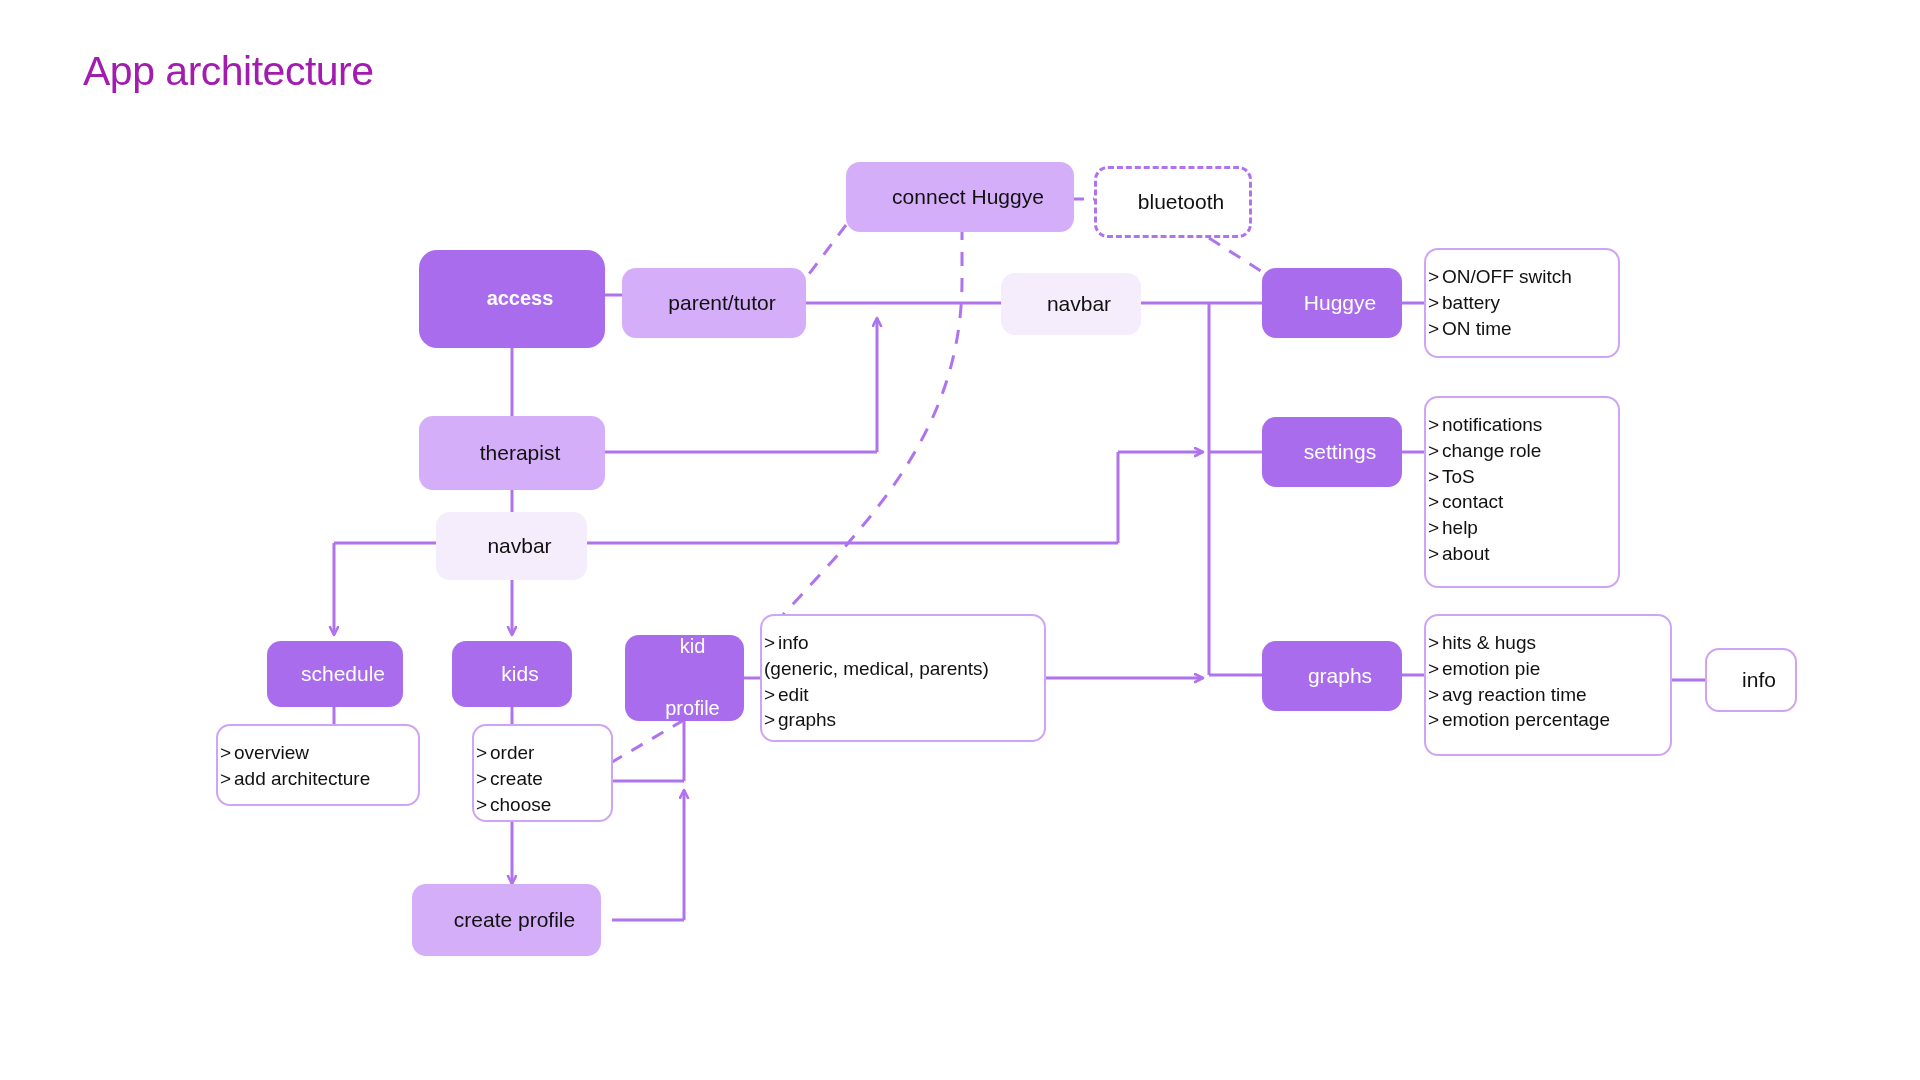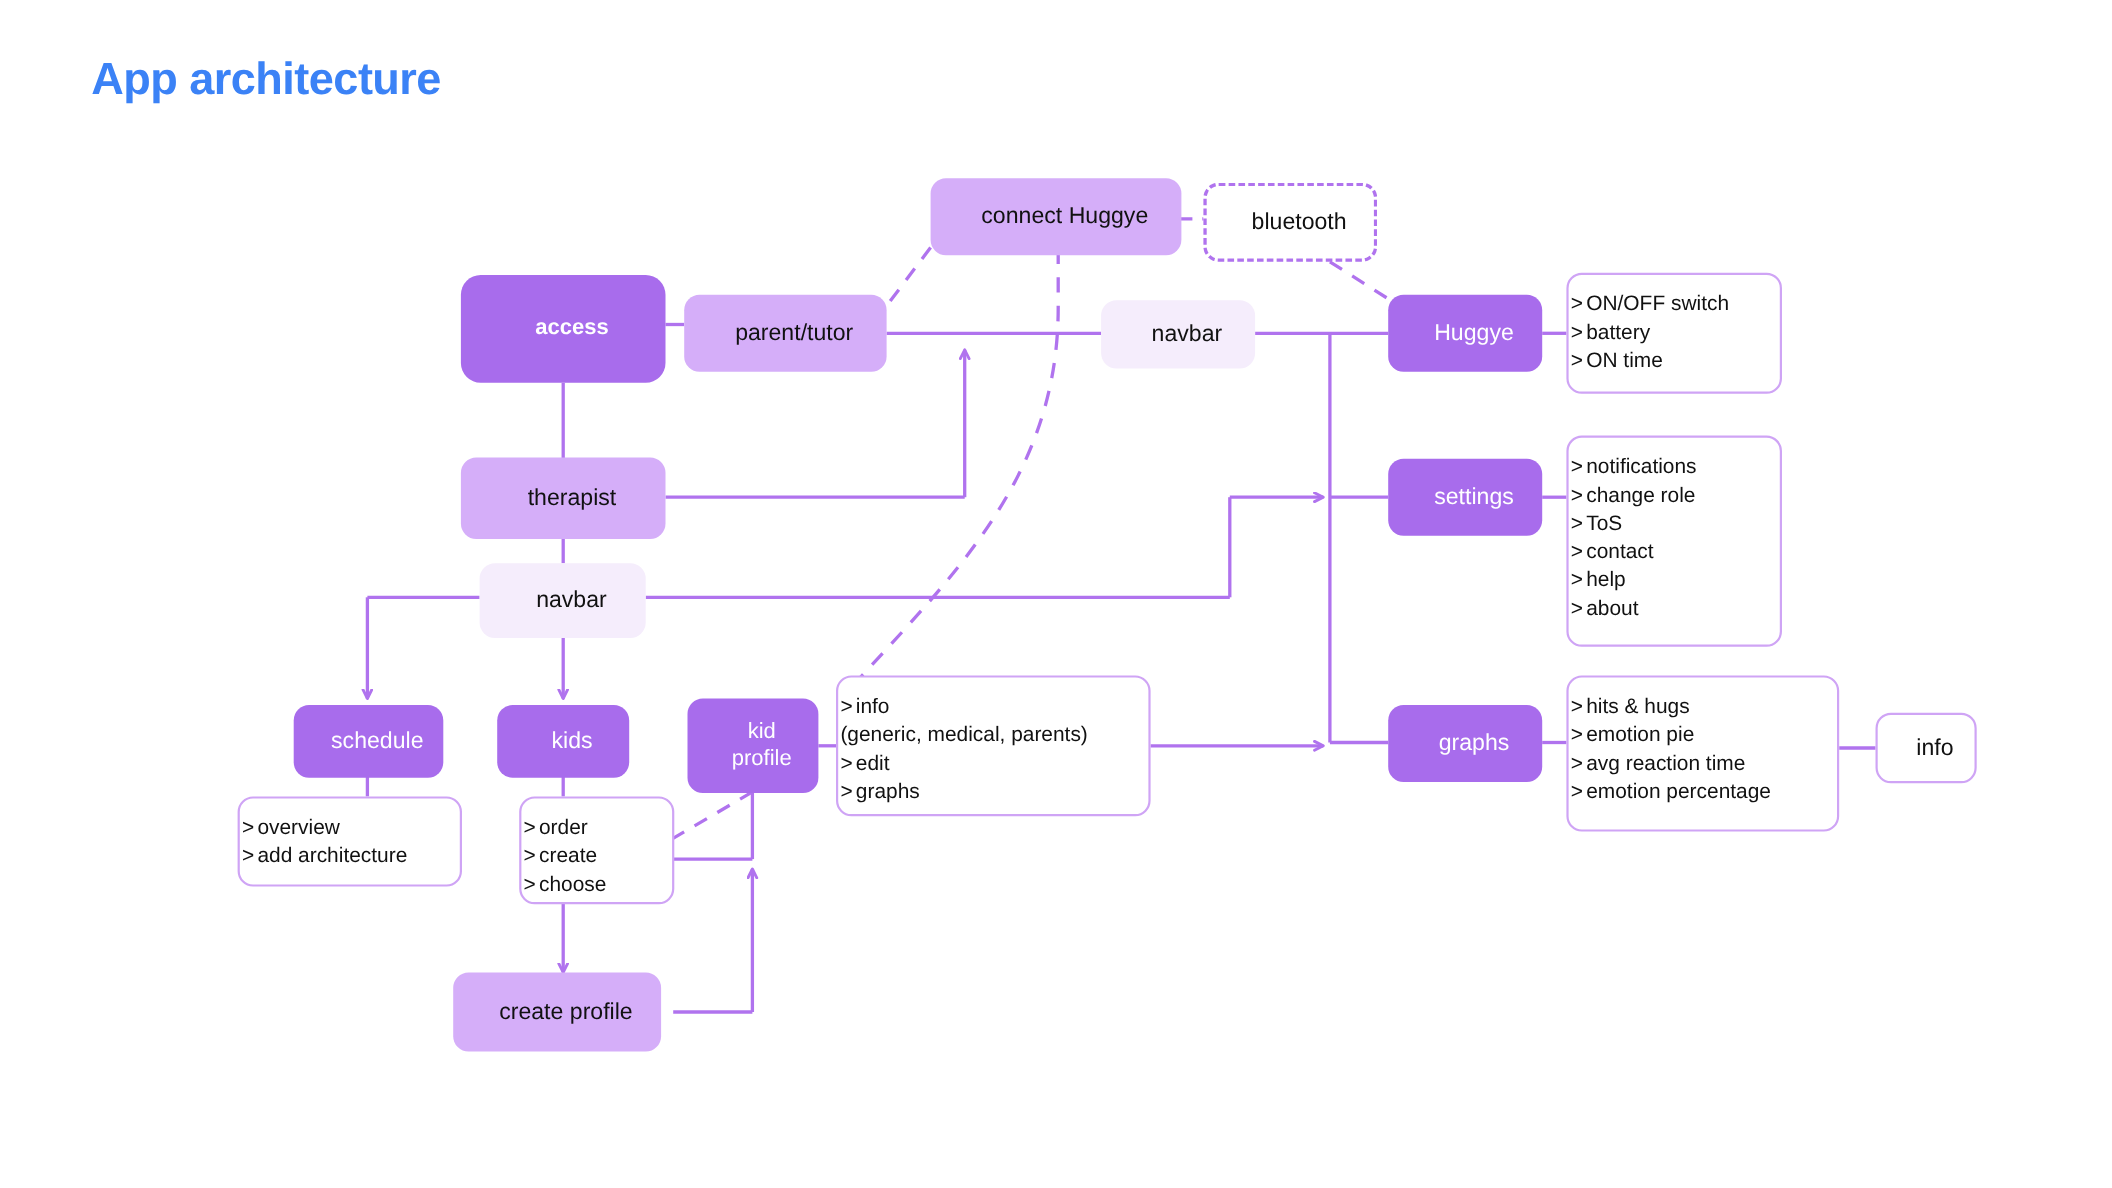--- a/index.html
+++ b/index.html
@@ -7,31 +7,31 @@
     width:1920px;height:1080px;
     font-family:"Liberation Sans","DejaVu Sans",sans-serif;
     overflow:hidden;position:relative;
   }
   #canvas{position:absolute;left:0;top:0;width:1920px;height:1080px;}
   #wires{position:absolute;left:0;top:0;width:1920px;height:1080px;z-index:1;}
   .node{position:absolute;z-index:2;box-sizing:border-box;
         display:flex;align-items:center;justify-content:center;
         text-align:center;line-height:1.18;padding-left:16px;}
   .rnd{border-radius:14px;}
-  .t-title{position:absolute;left:83px;top:48px;font-size:41px;font-weight:bold;
-           color:#3b82f6;letter-spacing:-0.5px;z-index:3;}
+  .t-title{position:absolute;left:83px;top:48px;font-size:41px;font-weight:normal;
+           color:#a21caf;letter-spacing:-0.5px;z-index:3;}
   
   .fill-strong{background:#a86cec;color:#ffffff;}
   .fill-mid{background:#d5aef9;color:#111111;}
   .fill-pale{background:#f5edfc;color:#111111;}
   .fill-white{background:#ffffff;color:#111111;border:2.5px solid #cfa4f5;}
   .fill-dash{background:#ffffff;color:#111111;border:3px dashed #b073ee;}
   .n-access{font-weight:bold;font-size:20px;border-radius:18px;}
   .n-label{font-size:21px;}
-  .n-label-sm{font-size:20px;}
+  .n-label-sm{font-size:20px;justify-content:space-between;}
   .listbox{align-items:flex-start;justify-content:flex-start;
            padding:14px 2px;text-align:left;}
   .listbox ul{margin:0;padding:0;list-style:none;}
   .listbox li{font-size:19px;color:#111;line-height:1.36;white-space:nowrap;}
   .listbox li.noarrow{padding-left:0;}
   .arrw{display:inline-block;width:14px;color:#111;}
 </style>
 </head>
 <body>
 

